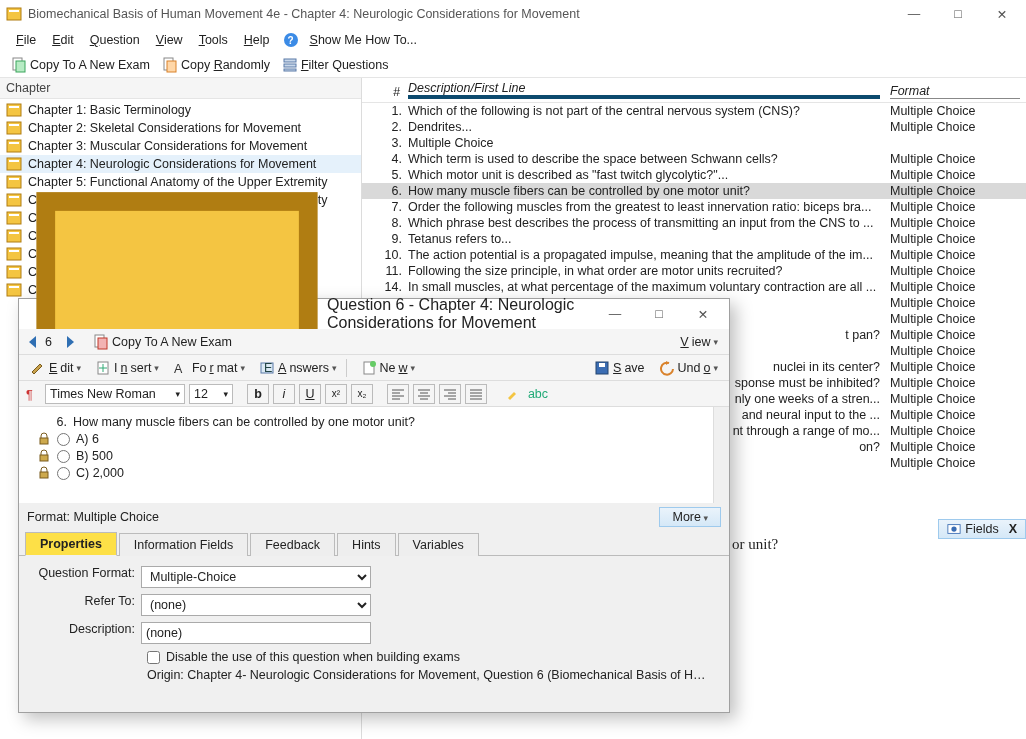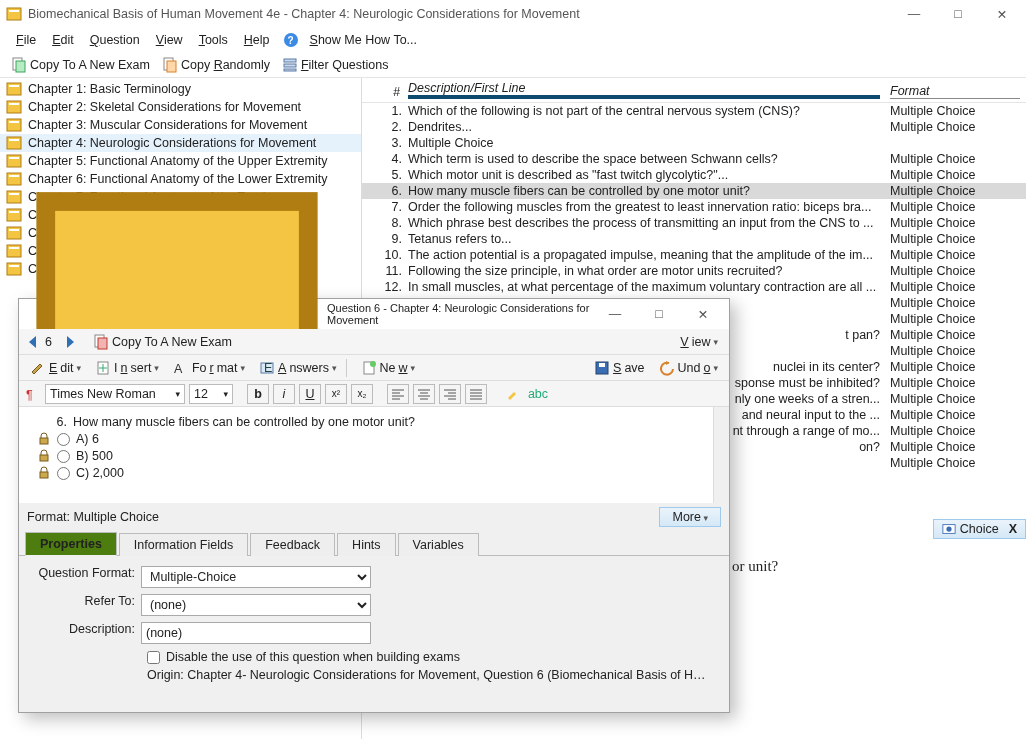--- a/index.html
+++ b/index.html
@@ -30,21 +30,21 @@
 .qlist { flex:1; overflow:hidden; position:relative; }
 .qrow { display:flex; padding:1px 6px; align-items:center; }
 .qrow .n { width:40px; text-align:right; padding-right:6px; }
 .qrow .d { flex:1; white-space:nowrap; overflow:hidden; text-overflow:ellipsis; padding-right:10px; }
 .qrow .f { width:130px; }
 .qrow.sel { background:#d9d9d9; }
 
 
 .qwin { position:absolute; left:18px; top:298px; width:712px; height:415px; background:#f0f0f0; border:1px solid #a0a0a0; box-shadow:6px 6px 16px rgba(0,0,0,.25); display:flex; flex-direction:column; }
 .qwbar { display:flex; align-items:center; height:30px; padding:0 4px 0 8px; background:#fff; }
-.qwbar .ttl { flex:1; font-size:11px; }
+.qwbar .ttl { flex:1; font-size:16px; }
 .qwtoolbar { display:flex; align-items:center; height:26px; padding:2px 6px; background:#f5f5f5; border-bottom:1px solid #ddd; gap:2px; }
 .arrow-l, .arrow-r { width:16px; height:16px; display:inline-block; }
 .qwtoolbar .num { font-weight:normal; margin:0 8px 0 2px; }
 .qwtoolbar .spacer { flex:1; }
 .qwtoolbar2 { display:flex; align-items:center; height:26px; padding:2px 6px; background:#f5f5f5; border-bottom:1px solid #ddd; gap:4px; }
 .dd::after { content:" \25BE"; font-size:9px; color:#555; }
 .qwtoolbar3 { display:flex; align-items:center; height:26px; padding:2px 6px; background:#f5f5f5; border-bottom:1px solid #ddd; gap:4px; }
 .fontname { border:1px solid #bbb; background:#fff; height:20px; width:140px; padding:0 4px; display:flex; align-items:center; }
 .fontsize { border:1px solid #bbb; background:#fff; height:20px; width:44px; padding:0 4px; display:flex; align-items:center; }
 .ibtn { width:22px; height:20px; border:1px solid transparent; display:flex; align-items:center; justify-content:center; font-size:12px; }
@@ -52,21 +52,21 @@
 .qbody .qnum { display:inline-block; width:30px; text-align:right; margin-right:6px; }
 .opt { display:flex; align-items:flex-end; gap:6px; margin:3px 0 0 0; font-family:"Times New Roman", serif; font-size:15px; }
 .opt .lock { width:14px; height:14px; }
 .opt input[type=radio] { width:13px; height:13px; }
 .scroll { position:absolute; right:0; top:0; bottom:0; width:16px; background:#f0f0f0; border-left:1px solid #ddd; }
 .fmtbar { display:flex; align-items:center; background:#f0f0f0; padding:4px 8px; }
 .fmtbar .lbl { flex:1; }
 .morebtn { background:linear-gradient(#eaf3fb,#d5e8f7); border:1px solid #9ecaed; padding:2px 12px; }
 .tabs { display:flex; border-bottom:1px solid #bbb; background:#f0f0f0; padding:0 6px; gap:0; align-items:flex-end; }
 .tab { padding:4px 14px; border:1px solid #bbb; border-bottom:none; background:#eee; margin-right:2px; position:relative; top:1px; }
-.tab.active { background:#4d7c0f; font-weight:bold; border-bottom:1px solid #f0f0f0; }
+.tab.active { background:#fde047; font-weight:bold; border-bottom:1px solid #f0f0f0; }
 .proppane { padding:10px 10px; background:#f0f0f0; flex:1; }
 .prow { display:flex; align-items:flex-start; margin-bottom:6px; }
 .prow .pl { width:112px; text-align:right; padding-right:6px; }
 .prow select, .prow input[type=text] { width:230px; height:22px; border:1px solid #aaa; background:#fff; padding:0 4px; font-size:12.5px; }
 .origin { margin-left:118px; margin-top:4px; white-space:nowrap; overflow:hidden; text-overflow:ellipsis; max-width:560px; }
 .check { margin-left:118px; display:flex; align-items:center; gap:6px; margin-top:2px; }
 
 
 .previewtab { position:absolute; right:0; top:519px; background:linear-gradient(#eaf3fb,#d5e8f7); border:1px solid #9ecaed; padding:2px 8px; display:flex; align-items:center; gap:4px; }
 
@@ -127,20 +127,21 @@
           <rect x="2" y="7" width="12" height="3" fill="#c9d8ea" stroke="#5a7aa8"></rect>
           <rect x="2" y="12" width="12" height="2" fill="#c9d8ea" stroke="#5a7aa8"></rect>
         </svg>
       </span>
     <span><u>F</u>ilter Questions</span>
   </span>
 </div>
 
 <div class="mainsplit">
   <div class="leftpane">
+    <div class="lhdr">Chapter</div>
     <div class="chlist" id="chlist">
         <div class="chrow">
           <span class="tico svgico">
             <svg viewBox="0 0 16 16">
               <rect x="1" y="2" width="14" height="12" fill="#f4c542" stroke="#b07d12"></rect>
               <rect x="3" y="4" width="10" height="2" fill="#fff"></rect>
             </svg>
           </span>
           <span>Chapter 1: Basic Terminology</span>
         </div>
@@ -291,21 +292,21 @@
           <span class="n">10.</span>
           <span class="d">The action potential is a propagated impulse, meaning that the amplitude of the im...</span>
           <span class="f">Multiple Choice</span>
         </div>
         <div class="qrow">
           <span class="n">11.</span>
           <span class="d">Following the size principle, in what order are motor units recruited?</span>
           <span class="f">Multiple Choice</span>
         </div>
         <div class="qrow">
-          <span class="n">12.</span>
+          <span class="n">14.</span>
           <span class="d">In small muscles, at what percentage of the maximum voluntary contraction are all ...</span>
           <span class="f">Multiple Choice</span>
         </div>
         <div class="qrow">
           <span class="n"></span>
           <span class="d" style="text-align:right;"></span>
           <span class="f">Multiple Choice</span>
         </div>
         <div class="qrow">
           <span class="n"></span>
@@ -574,17 +575,17 @@
   </div>
 </div>
 
 <div class="previewtab">
   <span class="svgico" style="width:14px;height:14px;">
       <svg viewBox="0 0 16 16">
         <rect x="1" y="3" width="14" height="10" fill="#fff" stroke="#3b6db3"></rect>
         <circle cx="8" cy="8" r="3" fill="#3b6db3"></circle>
       </svg>
     </span>
-  <span>Choice</span>
+  <span>Fields</span>
   <b style="margin-left:6px;">X</b>
 </div>
 
-<div style="position:absolute; left:732px; top:558px; font-family:'Times New Roman',serif; font-size:15px;">or unit?</div>
+<div style="position:absolute; left:732px; top:536px; font-family:'Times New Roman',serif; font-size:15px;">or unit?</div>
 
 </body></html>

